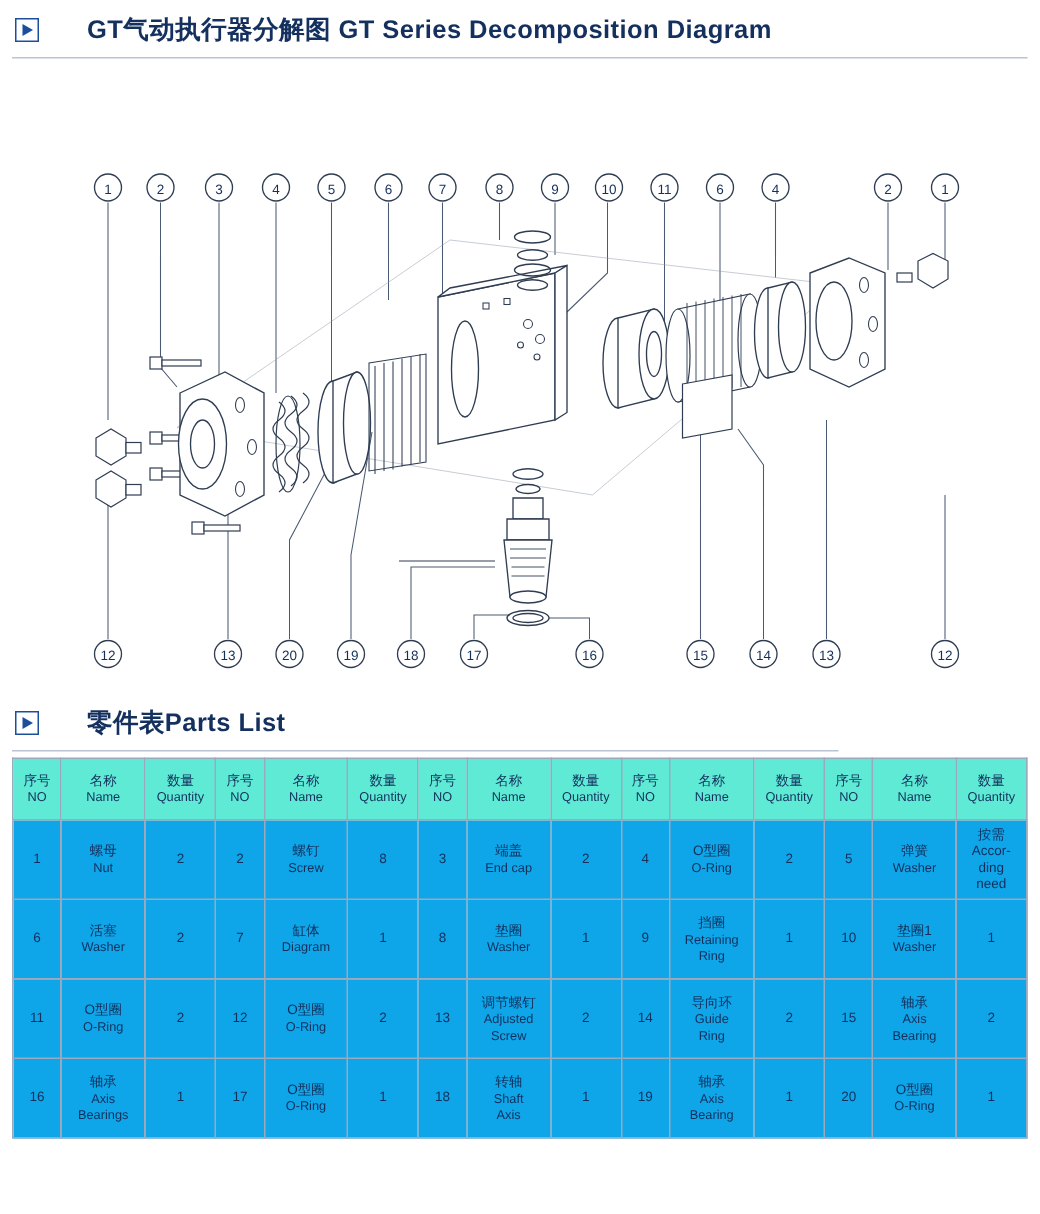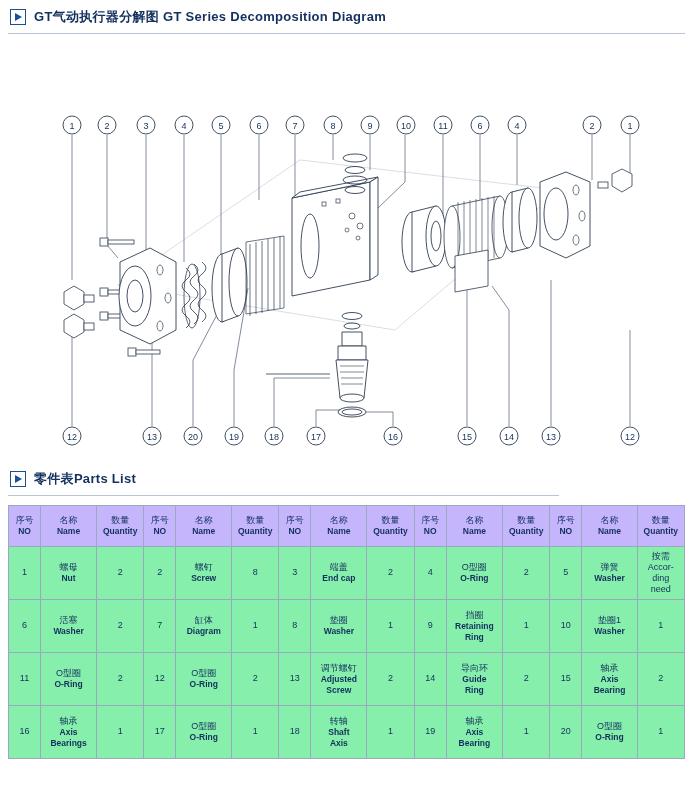--- a/index.html
+++ b/index.html
@@ -21,21 +21,21 @@
     margin-right:8px;
   }
   .tri-box i{
     width:0;height:0;
     border-top:4px solid transparent;
     border-bottom:4px solid transparent;
     border-left:7px solid #1b4f9c;
     display:block;
   }
   .section-title{
-    font-size:13px;font-weight:bold;color:#14305e;letter-spacing:.3px;
+    font-size:17px;font-weight:bold;color:#14305e;letter-spacing:.3px;margin-left:24px;
   }
   .rule{
     height:1px;background:#b9c4d4;margin:3px 8px 0 8px;
   }
   #diagram{
     position:absolute;left:0;top:30px;width:693px;height:425px;
   }
   #parts-head{position:absolute;left:0;top:462px;width:567px;}
   table{
     position:absolute;left:8px;top:505px;
@@ -45,27 +45,27 @@
   }
   th,td{
     border:1px solid #9aa9bd;
     text-align:center;
     vertical-align:middle;
     color:#13305c;
     line-height:1.25;
     padding:2px 1px;
   }
   thead th{
-    background:#c4b5fd;
+    background:#5eead4;
     height:36px;
     font-weight:normal;
   }
-  tbody td{height:48px;background:#86efac;}
+  tbody td{height:48px;background:#0ea5e9;}
   .cn{display:block;font-size:9px;}
-  .en{display:block;font-size:8.5px;font-weight:bold;}
+  .en{display:block;font-size:8.5px;}
   .w-no{width:32px;}
   .w-name{width:56px;}
   .w-qty{width:46px;margin-left:24px;}
 </style>
 </head>
 <body>
 
 <div class="section-head">
   <span class="tri-box">
       <i></i>

